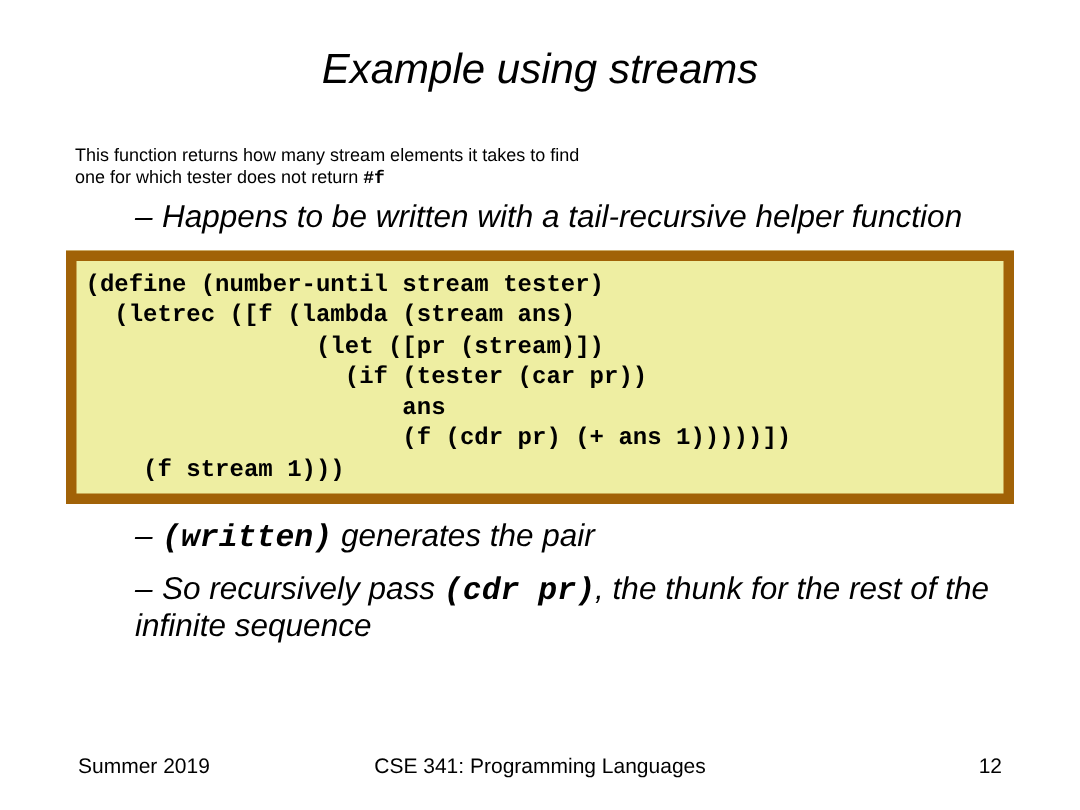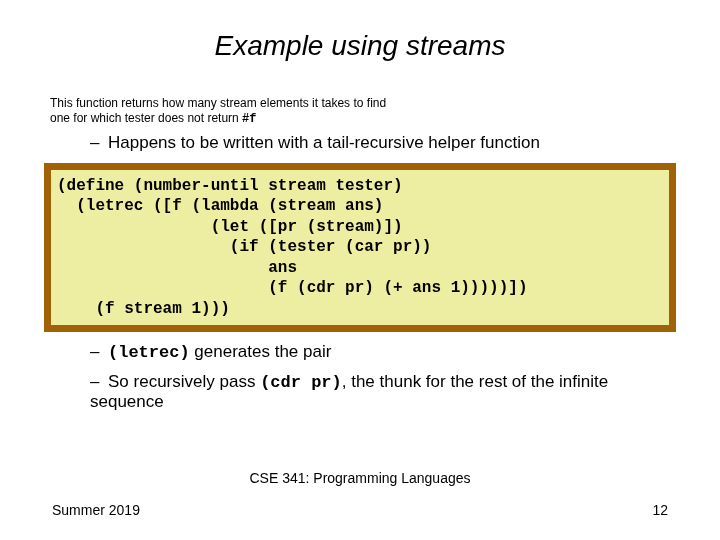--- a/index.html
+++ b/index.html
@@ -25,21 +25,22 @@
     font-weight: 400;
     margin: 0 0 34px 0;
     text-align: center;
   }
   .body-text {
     font-size: 12px;
     line-height: 1.25;
   }
   .bullet-lvl2 {
     margin: 6px 0 10px 40px;
-    font-size: 17px;
+    font-size: 21px;
+    font-style: italic;
   }
   .bullet-lvl2 .dash {
     display: inline-block;
     width: 18px;
   }
   .code-block {
     background: #eeeea2;
     border: 7px solid #a16207;
     margin: 4px -6px 10px -6px;
     padding: 6px 6px;
@@ -65,21 +66,20 @@
   }
   .footer .center {
     position: absolute;
     left: 0;
     right: 0;
     text-align: center;
   }
   .footer .left, .footer .right {
     position: relative;
     z-index: 1;
-    margin-top: 32px;
   }
 </style>
 </head>
 <body>
 
 <div class="slide">
 
   <h1 class="title">Example using streams</h1>
 
   <div class="body-text">
@@ -93,21 +93,21 @@
 
   <div class="code-block">(define (number-until stream tester)
   (letrec ([f (lambda (stream ans)
                 (let ([pr (stream)])
                   (if (tester (car pr))
                       ans
                       (f (cdr pr) (+ ans 1)))))])
     (f stream 1)))</div>
 
   <div class="bullet-lvl2">
-    <span class="dash">–</span><span class="mono">(letrec)</span><span> generates the pair</span>
+    <span class="dash">–</span><span class="mono">(written)</span><span> generates the pair</span>
   </div>
 
   <div class="bullet-lvl2">
     <span class="dash">–</span><span>So recursively pass </span><span class="mono">(cdr pr)</span><span>, the thunk for the rest of the infinite sequence</span>
   </div>
 
   <div class="footer">
     <span class="left">Summer 2019</span>
     <span class="center">CSE 341: Programming Languages</span>
     <span class="right">12</span>

